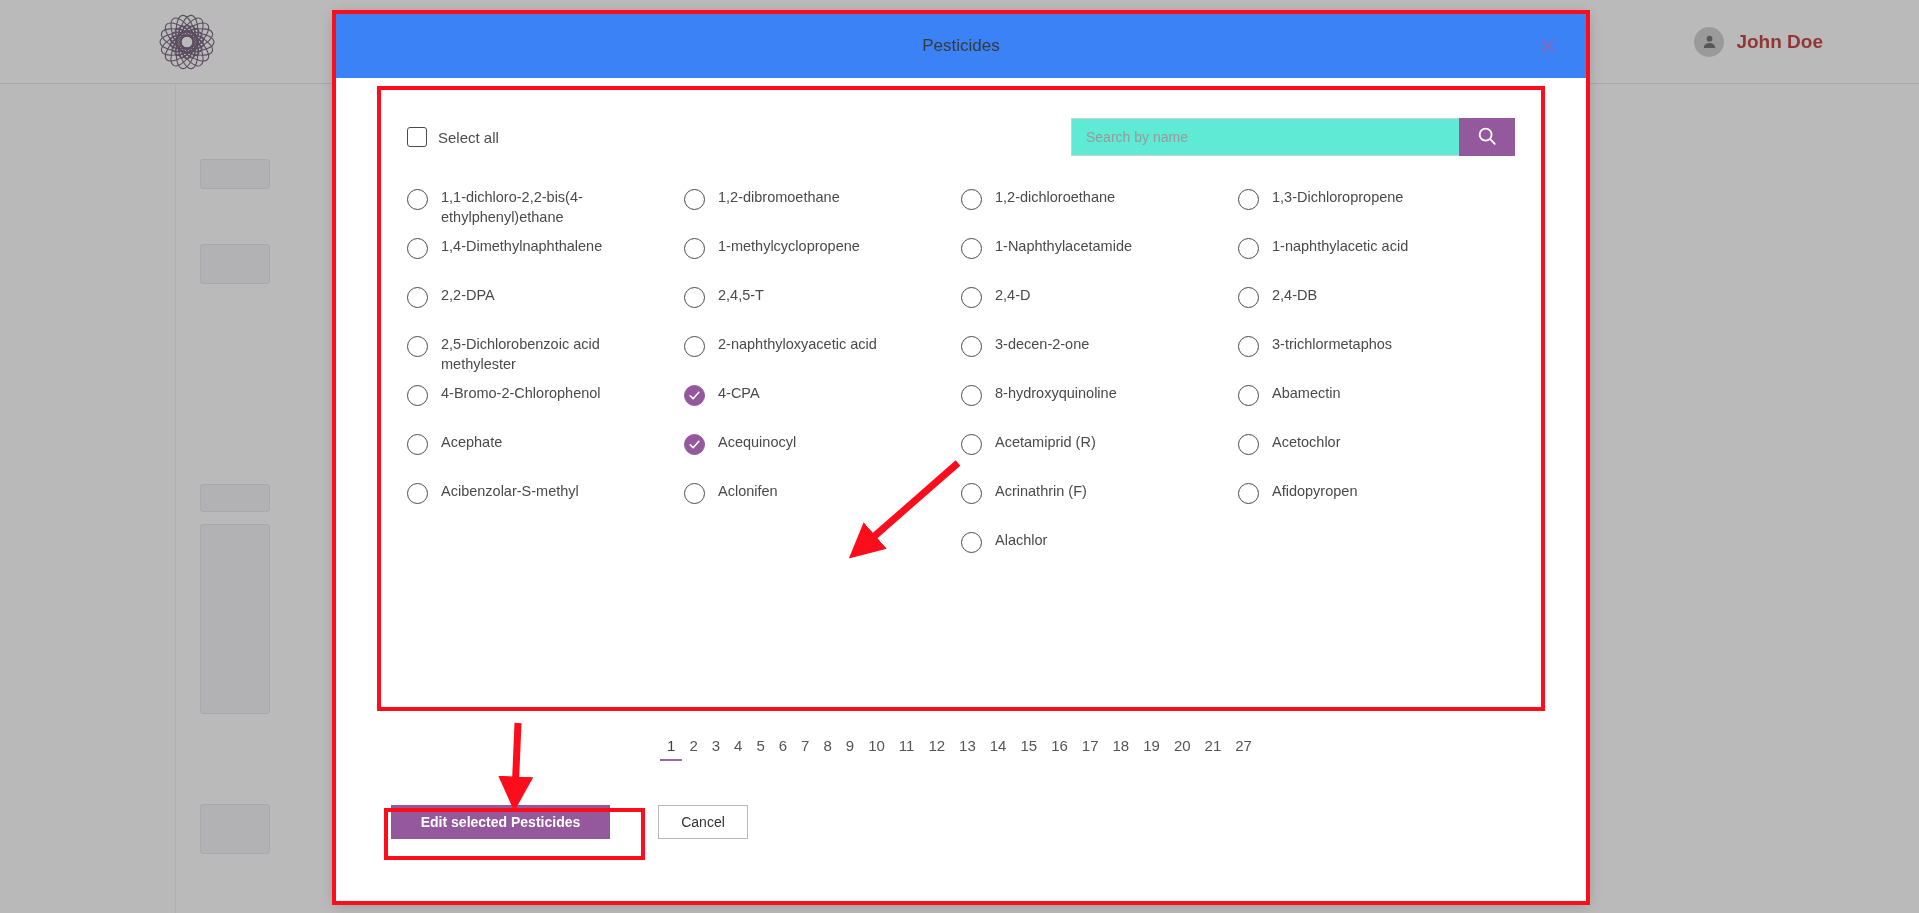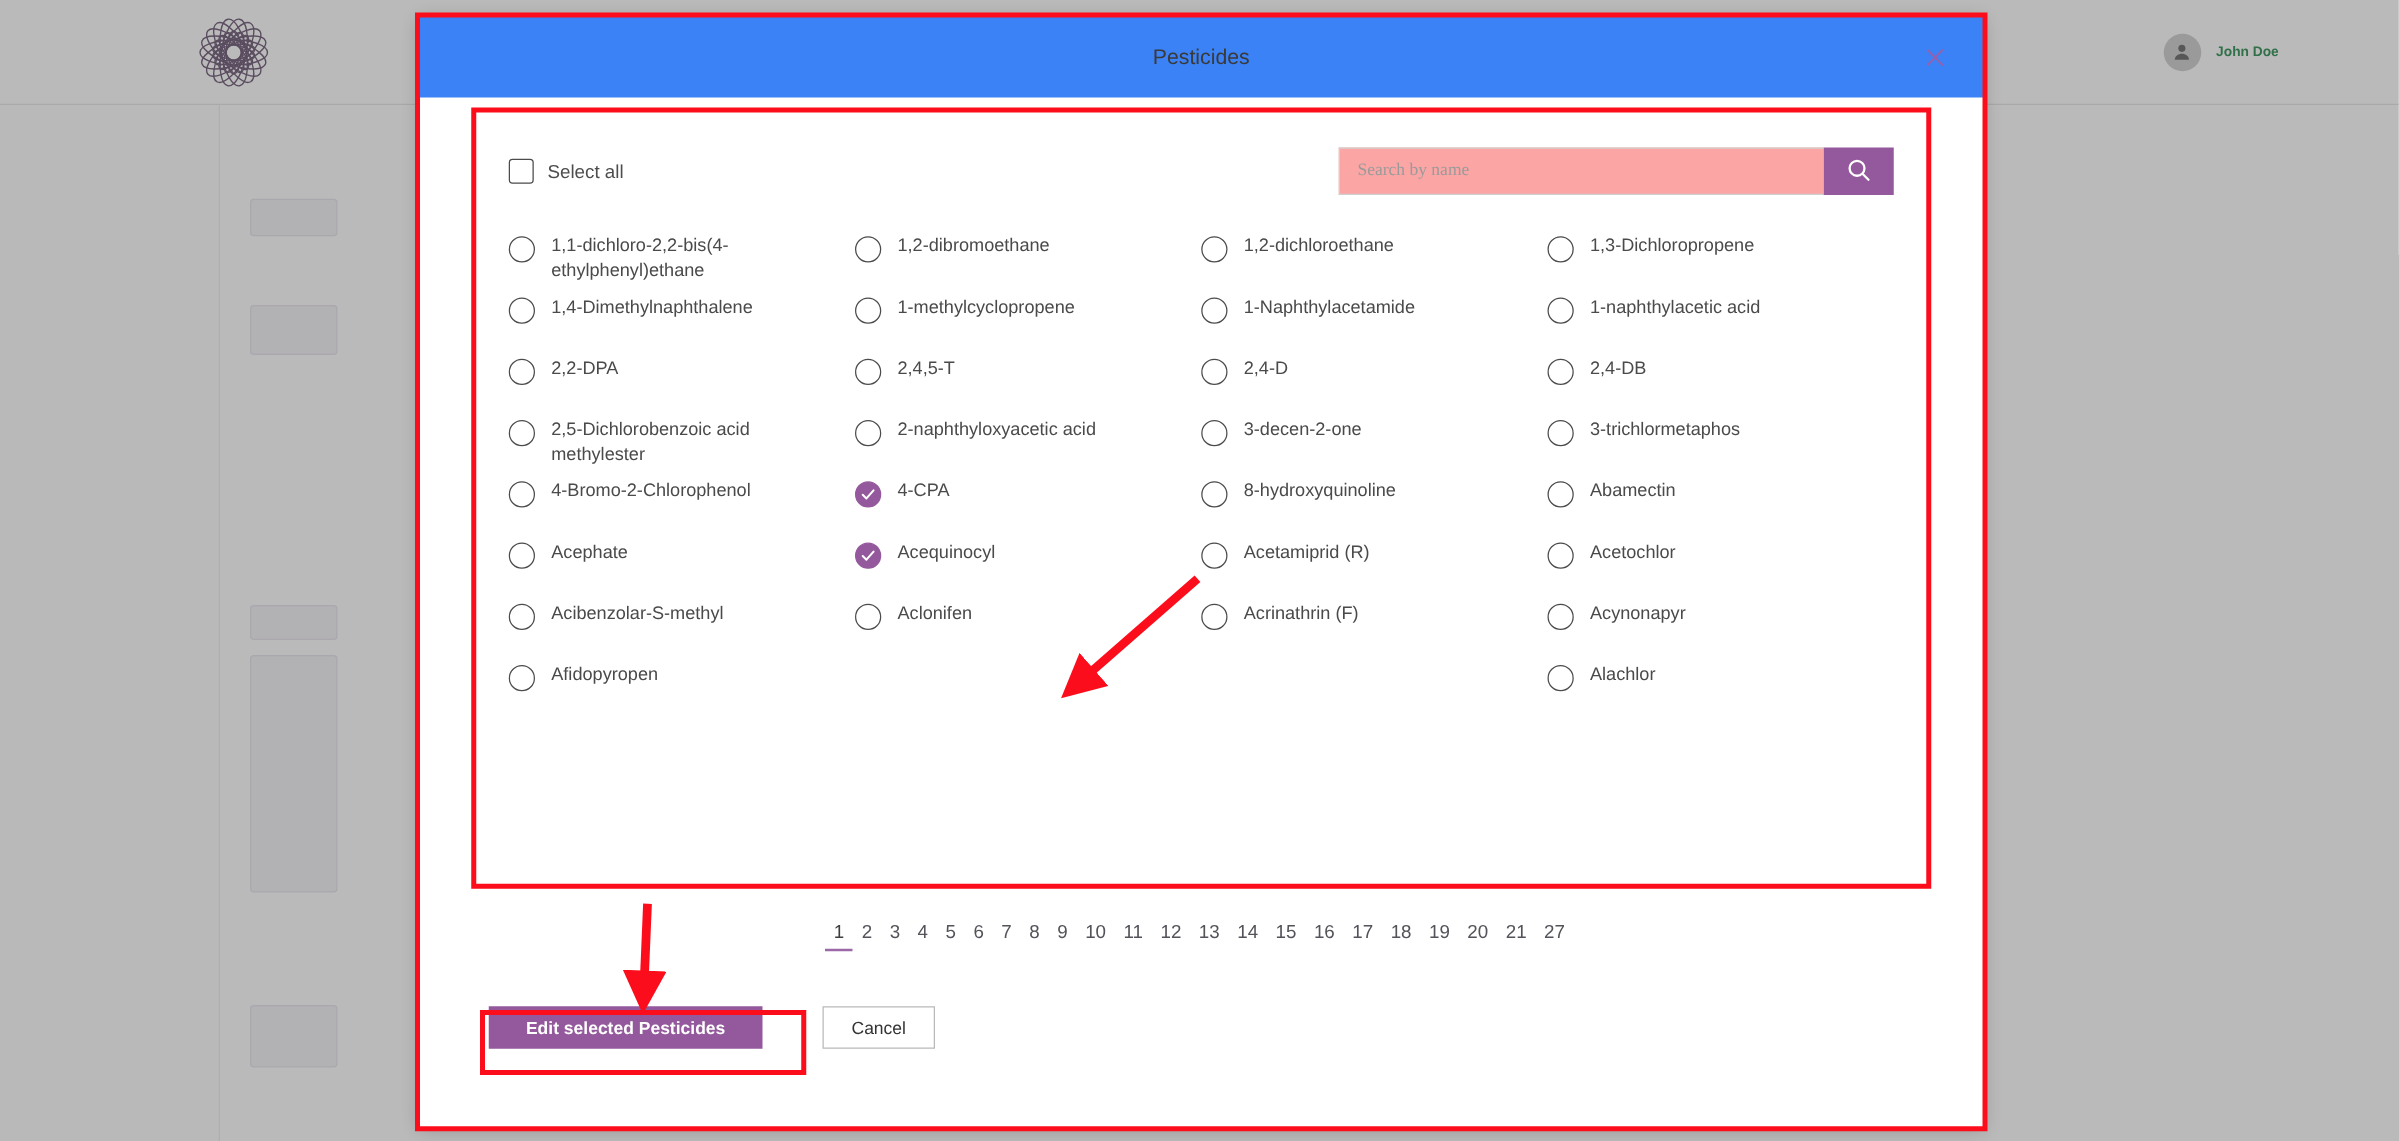--- a/index.html
+++ b/index.html
@@ -23,21 +23,21 @@
   }
   #bg-logo { margin-left: 150px; width: 74px; height: 74px; }
   #bg-user {
     position: absolute; right: 96px; top: 50%; transform: translateY(-50%);
     display: flex; align-items: center; gap: 12px;
   }
   #bg-avatar {
     width: 30px; height: 30px; border-radius: 50%;
     background: #c9c9c9; display: flex; align-items: center; justify-content: center;
   }
-  #bg-username { font-size: 11px; font-weight: bold; color: #15803d; }
+  #bg-username { font-size: 19px; font-weight: bold; color: #b91c1c; }
 
   #bg-body { position: absolute; top: 84px; left: 0; right: 0; bottom: 0; background: #fff; }
   #bg-left-rail { position: absolute; top: 0; left: 0; width: 176px; height: 100%; background: #fdfdfd; border-right: 1px solid #ececec; }
   .bg-ghost-box { position: absolute; background: #f2eff4; border: 1px solid #e4dfe8; border-radius: 3px; }
 
   
   #modal-overlay {
     position: absolute; inset: 0;
     background: rgba(90,90,90,0.42);
   }
@@ -98,21 +98,21 @@
   .sq-checkbox {
     width: 20px; height: 20px; border: 1.6px solid #4b4b4b; border-radius: 3px;
     background: #fff; flex: 0 0 auto;
   }
   #select-all-label { font-size: 15px; color: #4d4d4d; }
 
   #search-wrap { display: flex; align-items: stretch; width: 444px; height: 38px; }
   #search-input {
     flex: 1 1 auto; border: 1px solid #cfcfcf; border-right: none;
     padding: 0 14px; font-size: 14px; color: #3a3a3a; outline: none;
-    font-family: Liberation Serif, serif; background: #fca5a5;
+    font-family: Liberation Sans, sans-serif; background: #5eead4;
   }
   #search-input::placeholder { color: #9a9a9a; }
   #search-button {
     width: 56px; background: #94599c; border: none; cursor: pointer;
     display: flex; align-items: center; justify-content: center;
   }
 
   #option-grid {
     display: grid;
     grid-template-columns: repeat(4, 1fr);
@@ -373,24 +373,20 @@
       <div class="option">
         <span class="radio"></span>
         <span class="option-label">Aclonifen</span>
       </div>
       <div class="option">
         <span class="radio"></span>
         <span class="option-label">Acrinathrin (F)</span>
       </div>
       <div class="option">
         <span class="radio"></span>
-        <span class="option-label">Acynonapyr</span>
-      </div>
-      <div class="option">
-        <span class="radio"></span>
         <span class="option-label">Afidopyropen</span>
       </div>
       <div style="min-height: 49px;"></div>
       <div style="min-height: 49px;"></div>
       <div class="option">
         <span class="radio"></span>
         <span class="option-label">Alachlor</span>
       </div>
     </div>
 </div>

